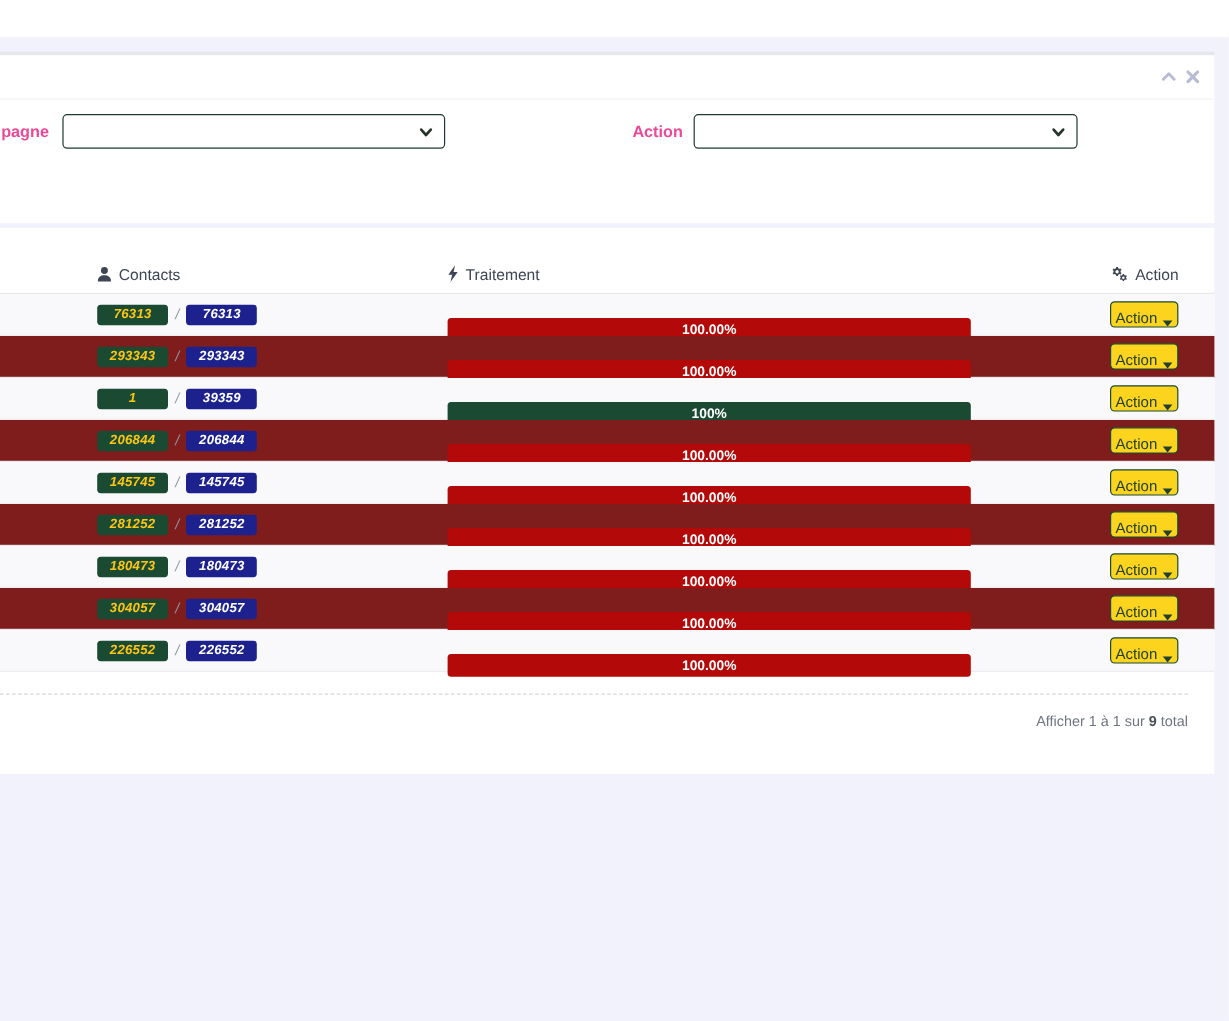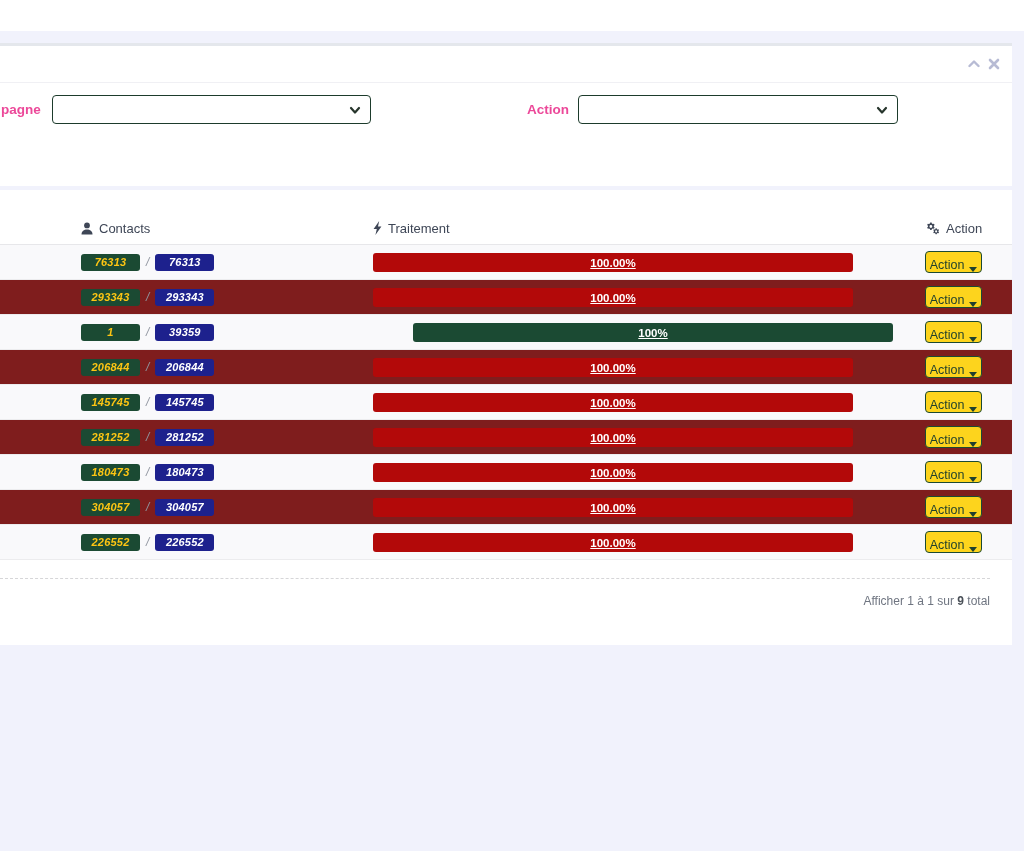--- a/index.html
+++ b/index.html
@@ -71,26 +71,26 @@
   }
   .badge {
     width:59px; height:17px; border-radius:3px;
     display:flex; align-items:center; justify-content:center;
     font-size:11px; font-weight:700; letter-spacing:.2px;font-style:italic;
   }
   .badge-done  { background:#1b4a33; color:#fdc513; }
   .badge-total { background:#1d218d; color:#ffffff; }
   .slash { color:#9196a0; font-size:12px; font-style:italic; }
   .progress-bar {
-    position:absolute; left:373px; top:8px; width:480px; height:19px;
+    position:absolute; left:373px; top:20px; width:436px; height:19px;
     border-radius:3px; color:#ffffff; font-size:11.5px; font-weight:600;
-    display:flex; align-items:center; justify-content:center;text-decoration:underline;
+    display:flex; align-items:center; justify-content:center;
   }
   .progress-bar.red   { background:#b30909; }
-  .progress-bar.green { background:#1b4a33;margin-left:40px; }
+  .progress-bar.green { background:#1b4a33; }
   .action-btn {
     position:absolute; left:925px; top:6px; width:57px; height:22px;
     background:#fdd41d; border:1px solid #1b4a33; border-radius:4px;
     display:flex; align-items:flex-end; justify-content:center; gap:5px;
     font-size:12.5px; color:#20402e; cursor:pointer;
   }
   .caret-down {
     width:0; height:0; border-left:4px solid transparent;
     border-right:4px solid transparent; border-top:5px solid #20402e;
   }

